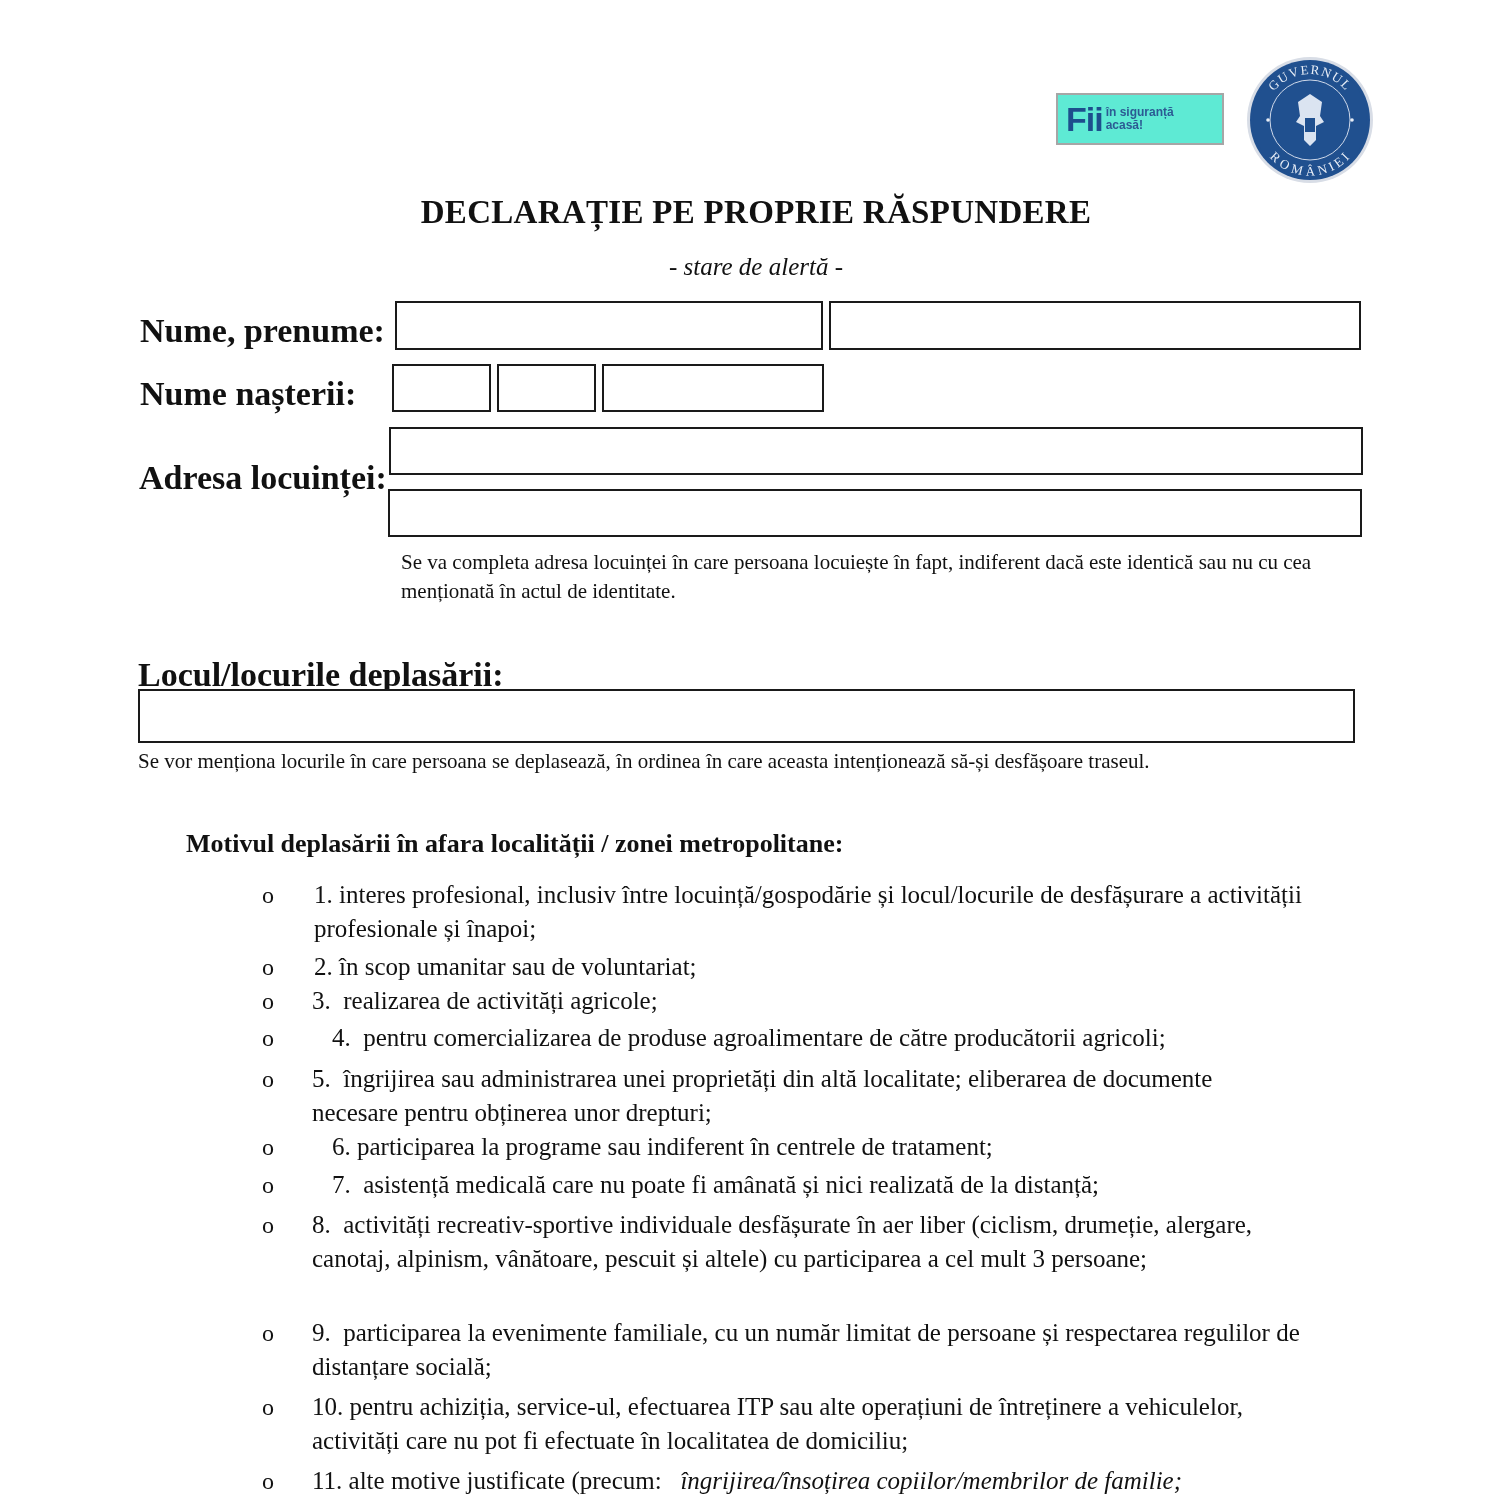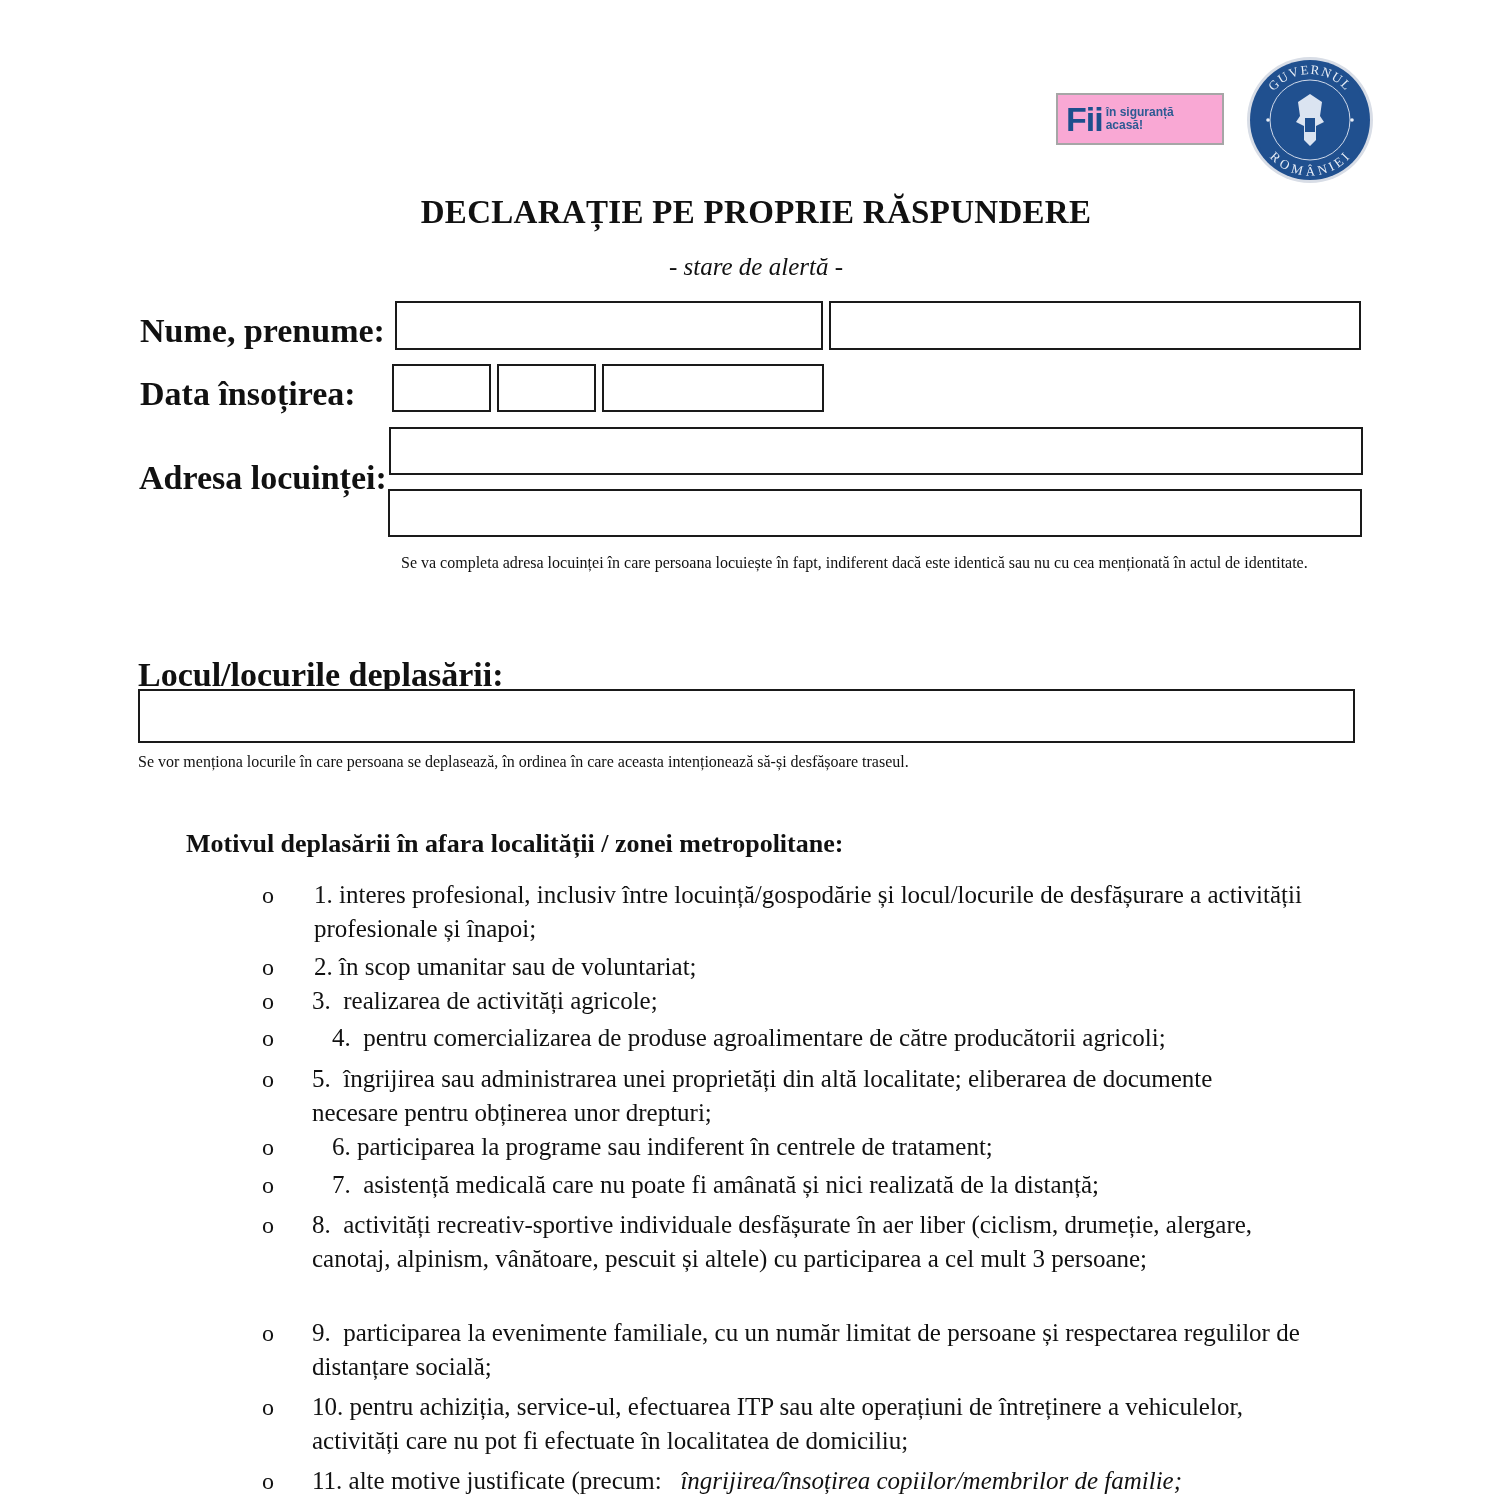--- a/index.html
+++ b/index.html
@@ -16,21 +16,21 @@
       color: #111;
     }
     .abs { position: absolute; }
 
     
     .logo-fii {
       left: 1056px; top: 93px; width: 168px; height: 52px;
       border: 2px solid #a6a6a6;
       box-sizing: border-box;
       display: flex; align-items: center;
-      background: #f9a8d4;
+      background: #5eead4;
     }
     .logo-fii .fii {
       font-family: "Liberation Sans", sans-serif;
       font-weight: bold; font-size: 34px; color: #1d4f8d;
       margin-left: 8px; letter-spacing: -1px;
     }
     .logo-fii .tag {
       font-family: "Liberation Sans", sans-serif;
       font-size: 12px; line-height: 13px; color: #2c5a93;
       font-weight: bold; margin-left: 3px;
@@ -61,21 +61,21 @@
       font-family: "Liberation Serif", serif;
     }
 
     .box {
       border: 2px solid #1a1a1a;
       box-sizing: border-box;
       background: #fff;
     }
 
     .note {
-      font-size: 16px; line-height: 29px;
+      font-size: 21px; line-height: 29px;
     }
 
     .reason-list {
       left: 262px; top: 878px; width: 1100px;
       font-size: 25px; line-height: 34px;
     }
     .reason {
       position: absolute; left: 0;
       display: flex;
     }
@@ -119,21 +119,21 @@
   </svg>
 </div>
 
 <div class="abs title">DECLARAȚIE PE PROPRIE RĂSPUNDERE</div>
 <div class="abs subtitle">- stare de alertă -</div>
 
 <div class="abs label" style="left:140px; top:312px;">Nume, prenume:</div>
 <div class="abs box" style="left:395px; top:301px; width:428px; height:49px;"></div>
 <div class="abs box" style="left:829px; top:301px; width:532px; height:49px;"></div>
 
-<div class="abs label" style="left:140px; top:375px;">Data însoțirea:</div>
+<div class="abs label" style="left:140px; top:375px;">Nume nașterii:</div>
 <div class="abs box" style="left:392px; top:364px; width:99px; height:48px;"></div>
 <div class="abs box" style="left:497px; top:364px; width:99px; height:48px;"></div>
 <div class="abs box" style="left:602px; top:364px; width:222px; height:48px;"></div>
 
 <div class="abs label" style="left:139px; top:435px;margin-top:24px;">Adresa locuinței:</div>
 <div class="abs box" style="left:389px; top:427px; width:974px; height:48px;"></div>
 <div class="abs box" style="left:388px; top:489px; width:974px; height:48px;"></div>
 <div class="abs note" style="left:401px; top:548px; width:950px;">Se va completa adresa locuinței în care persoana locuiește în fapt, indiferent dacă este identică sau nu cu cea menționată în actul de identitate.</div>
 
 <div class="abs label" style="left:138px; top:656px;">Locul/locurile deplasării:</div>

